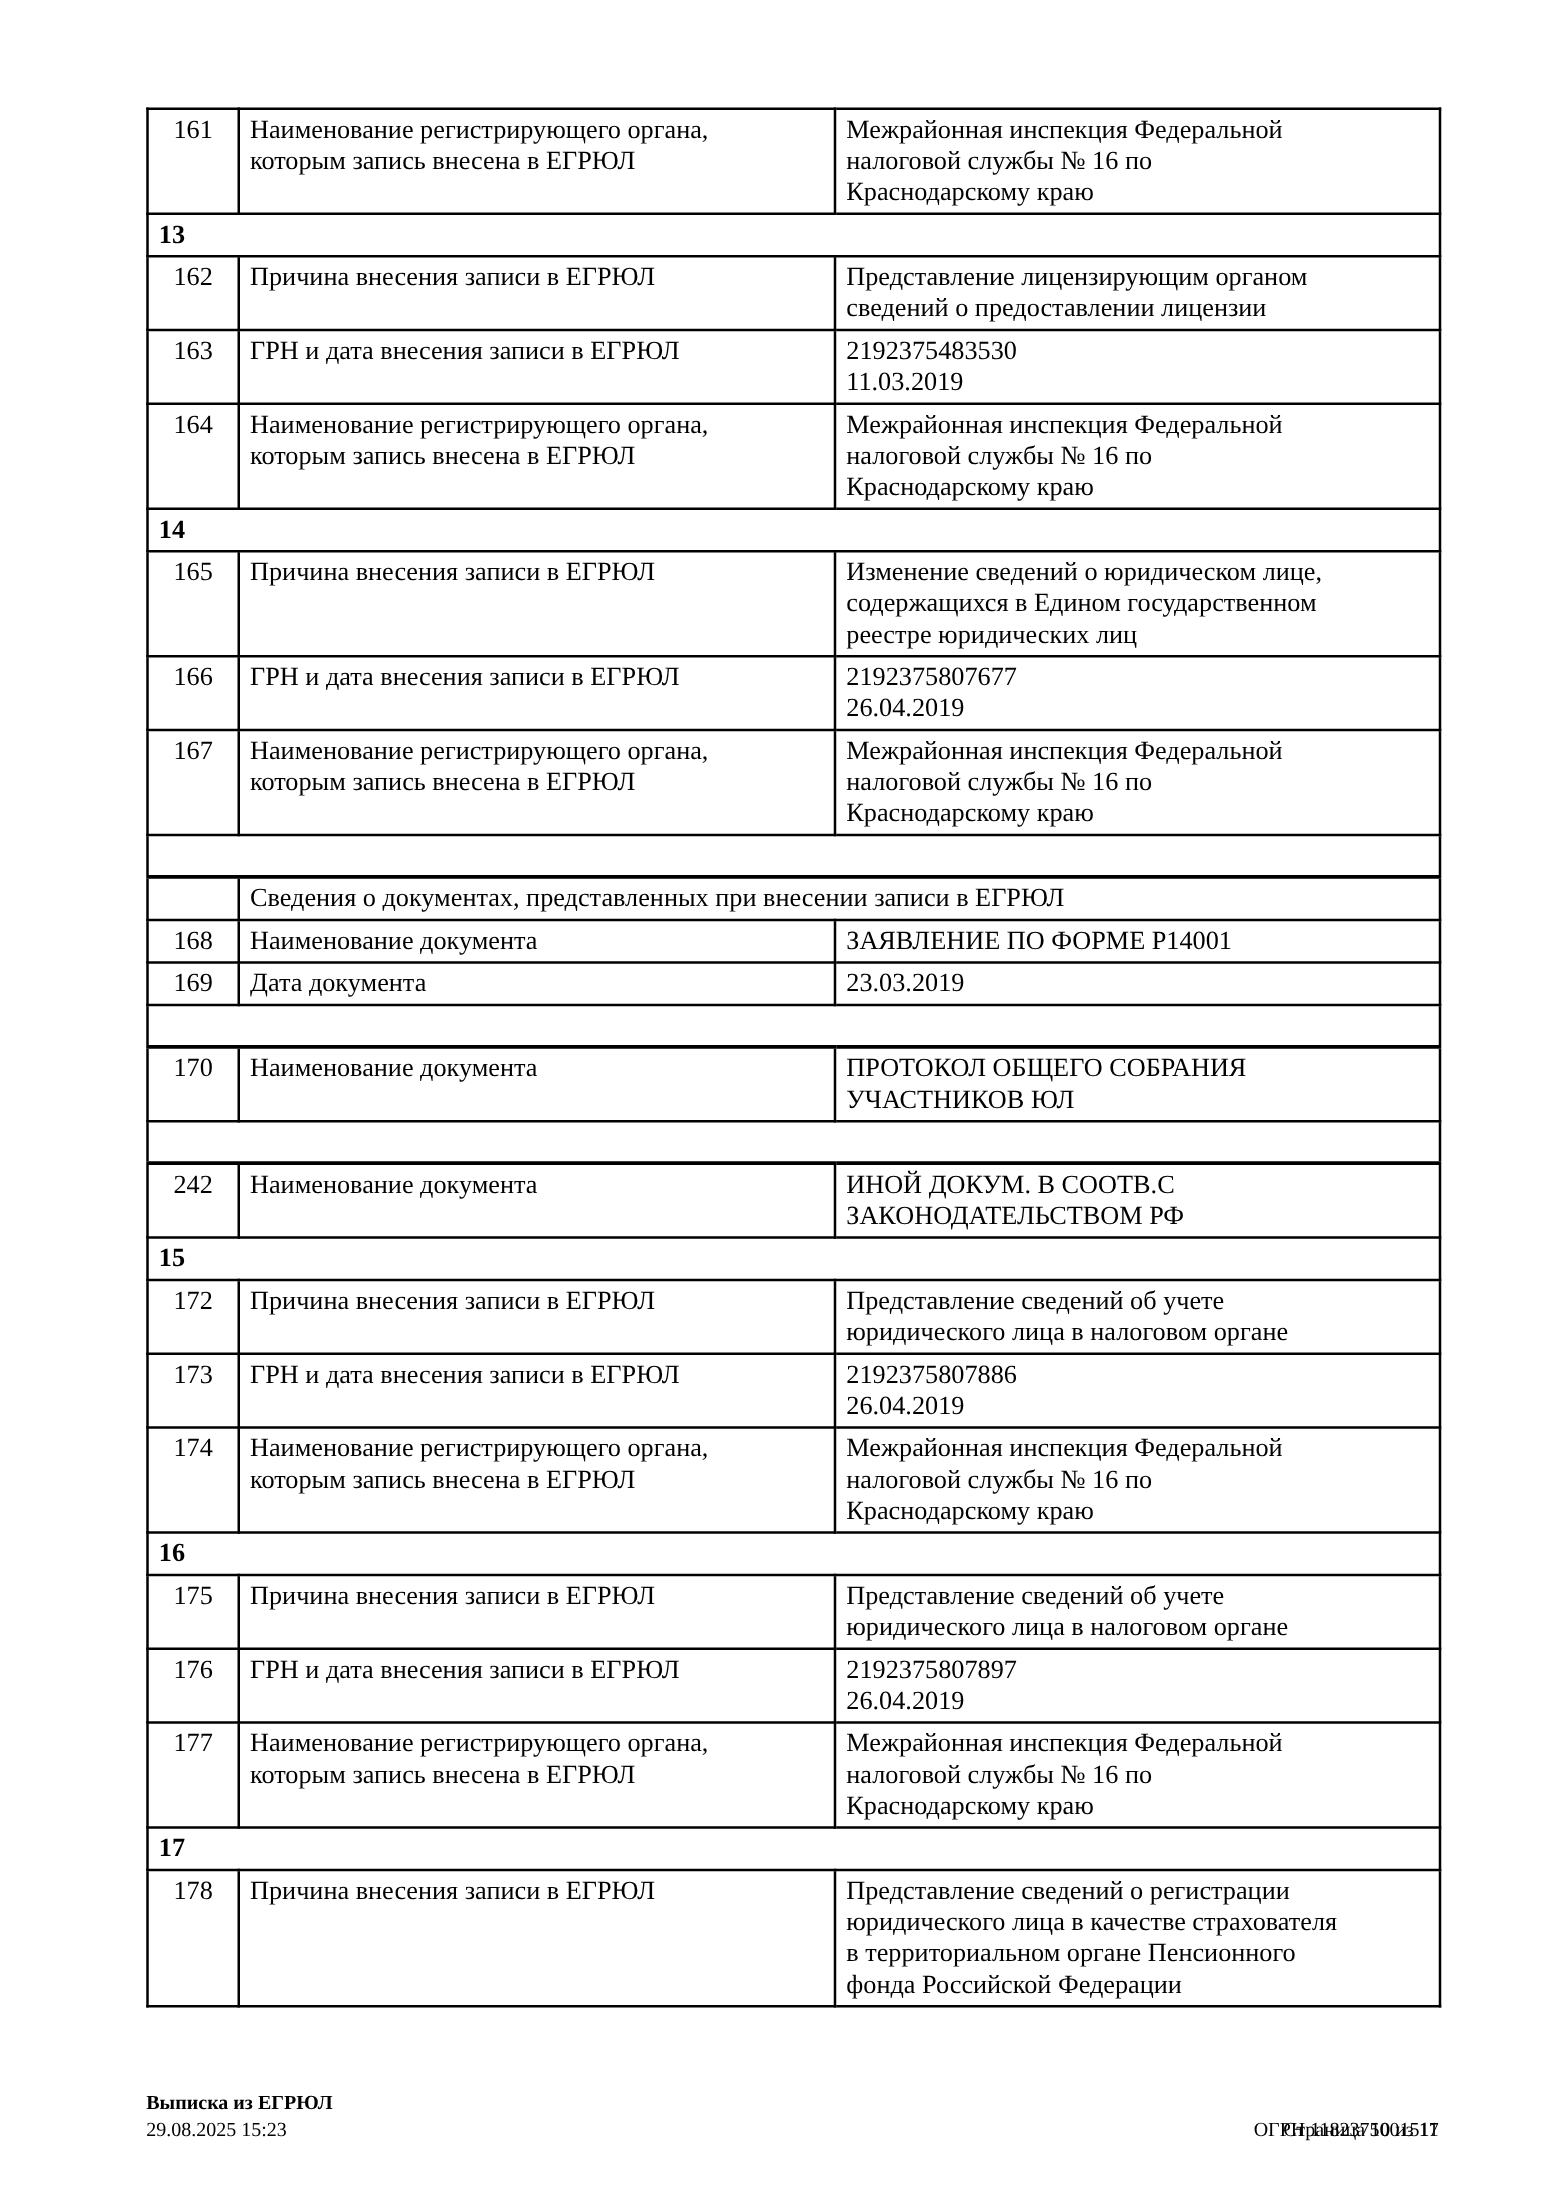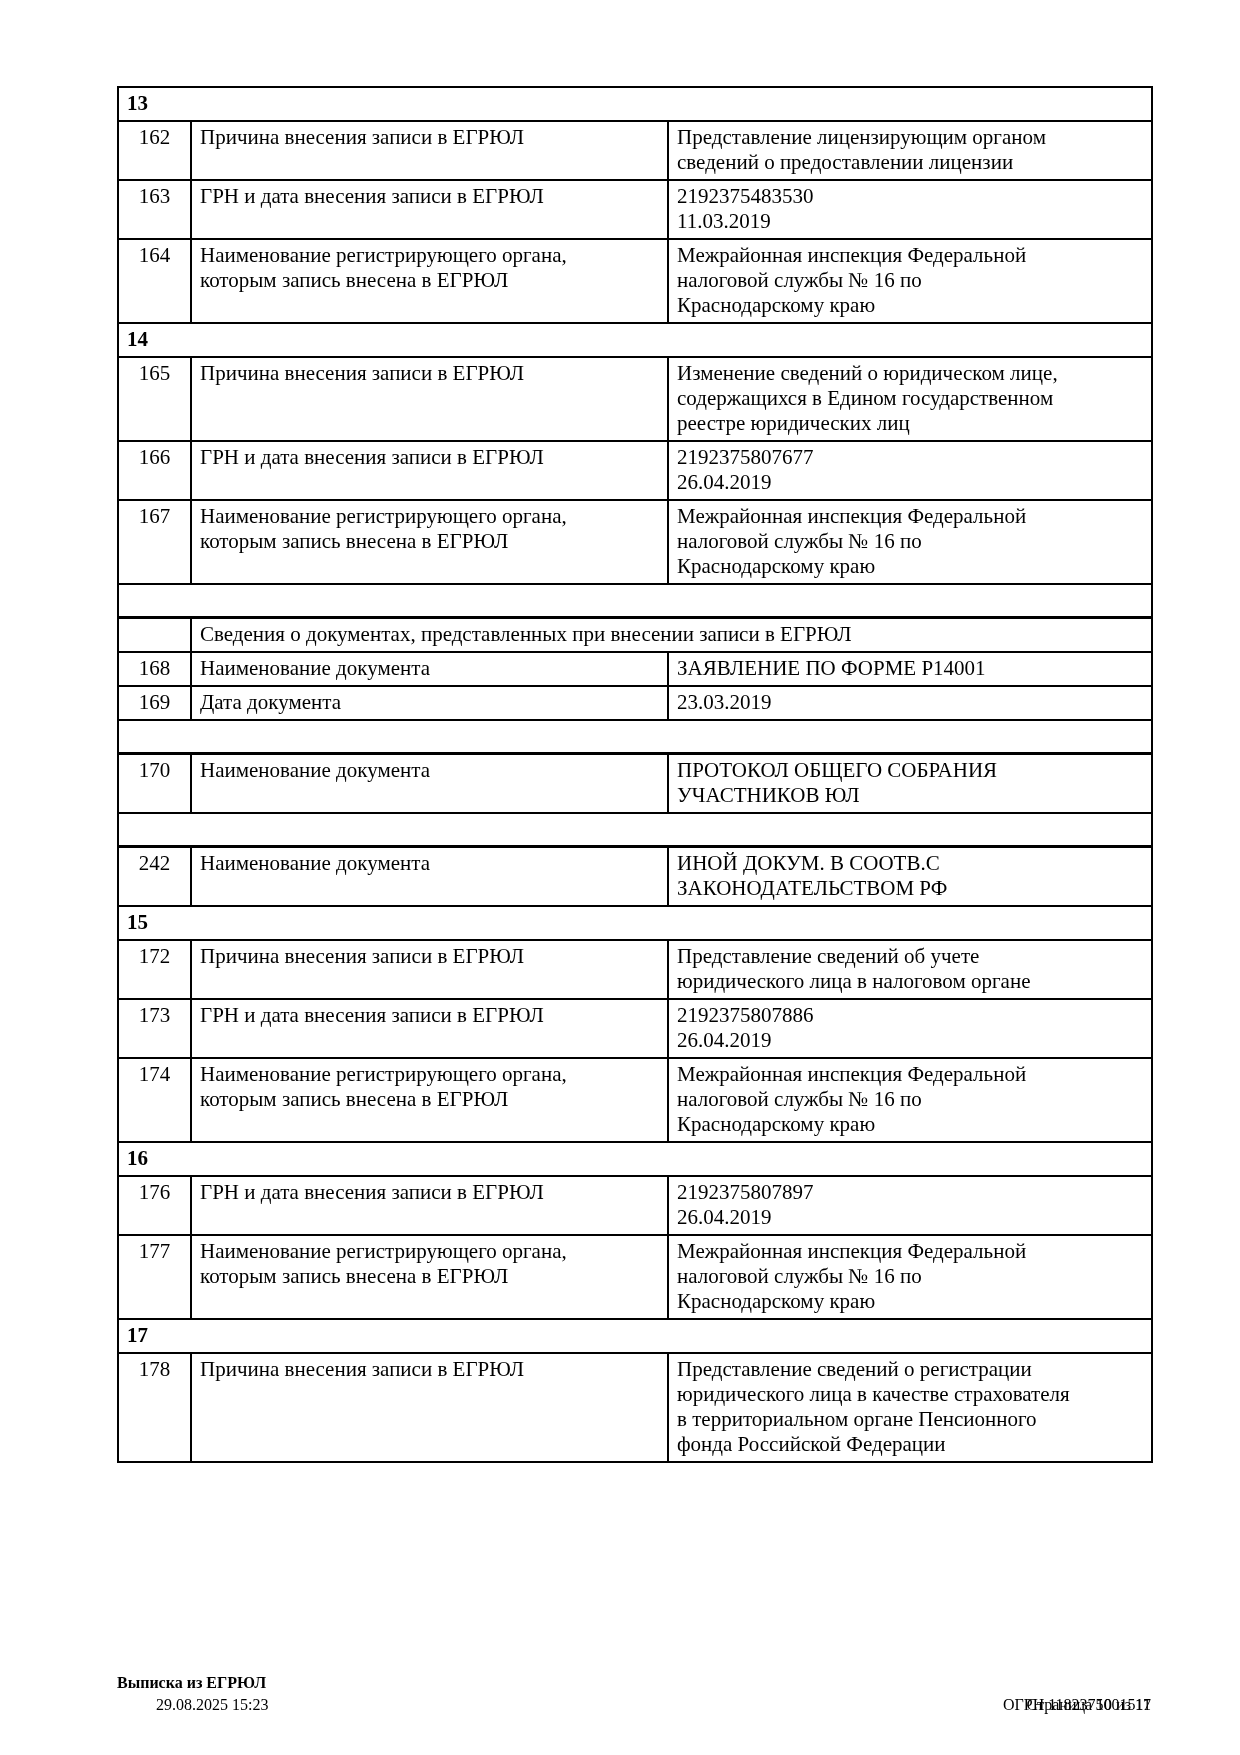--- a/index.html
+++ b/index.html
@@ -40,37 +40,45 @@
   td.c-spacer { height: 24px; padding: 0; }
   tr.after-spacer td { border-top-width: 3px; }
   .footer {
     position: absolute;
     left: 117px; top: 1674px;
     width: 1034px;
     font-size: 16px;
     line-height: 18px;
   }
   .footer .f-title { font-weight: bold; }
-  .footer .f-datetime { position: absolute; left: 0; top: 22px; margin-left: 39px; }
+  .footer .f-datetime { position: absolute; left: 0; top: 22px; }
   .footer .f-ogrn { position: absolute; left: 0; right: 0; top: 22px; text-align: right; }
   .footer .f-page { position: absolute; right: 0; top: 22px; text-align: center; }
 </style>
 </head>
 <body>
 
 <div class="page">
 
   <table class="egrul">
     <colgroup>
         <col class="c1">
         <col class="c2">
         <col class="c3">
       </colgroup>
     <tbody id="rows">
         <tr>
+          <td class="c-num">161</td>
+          <td class="c-label">Наименование регистрирующего органа,
+которым запись внесена в ЕГРЮЛ</td>
+          <td class="c-val">Межрайонная инспекция Федеральной
+налоговой службы № 16 по
+Краснодарскому краю</td>
+        </tr>
+        <tr>
           <td class="c-section" colspan="3">13</td>
         </tr>
         <tr>
           <td class="c-num">162</td>
           <td class="c-label">Причина внесения записи в ЕГРЮЛ</td>
           <td class="c-val">Представление лицензирующим органом
 сведений о предоставлении лицензии</td>
         </tr>
         <tr>
           <td class="c-num">163</td>
@@ -163,20 +171,26 @@
         <tr>
           <td class="c-num">174</td>
           <td class="c-label">Наименование регистрирующего органа,
 которым запись внесена в ЕГРЮЛ</td>
           <td class="c-val">Межрайонная инспекция Федеральной
 налоговой службы № 16 по
 Краснодарскому краю</td>
         </tr>
         <tr>
           <td class="c-section" colspan="3">16</td>
+        </tr>
+        <tr>
+          <td class="c-num">175</td>
+          <td class="c-label">Причина внесения записи в ЕГРЮЛ</td>
+          <td class="c-val">Представление сведений об учете
+юридического лица в налоговом органе</td>
         </tr>
         <tr>
           <td class="c-num">176</td>
           <td class="c-label">ГРН и дата внесения записи в ЕГРЮЛ</td>
           <td class="c-val">2192375807897
 26.04.2019</td>
         </tr>
         <tr>
           <td class="c-num">177</td>
           <td class="c-label">Наименование регистрирующего органа,

